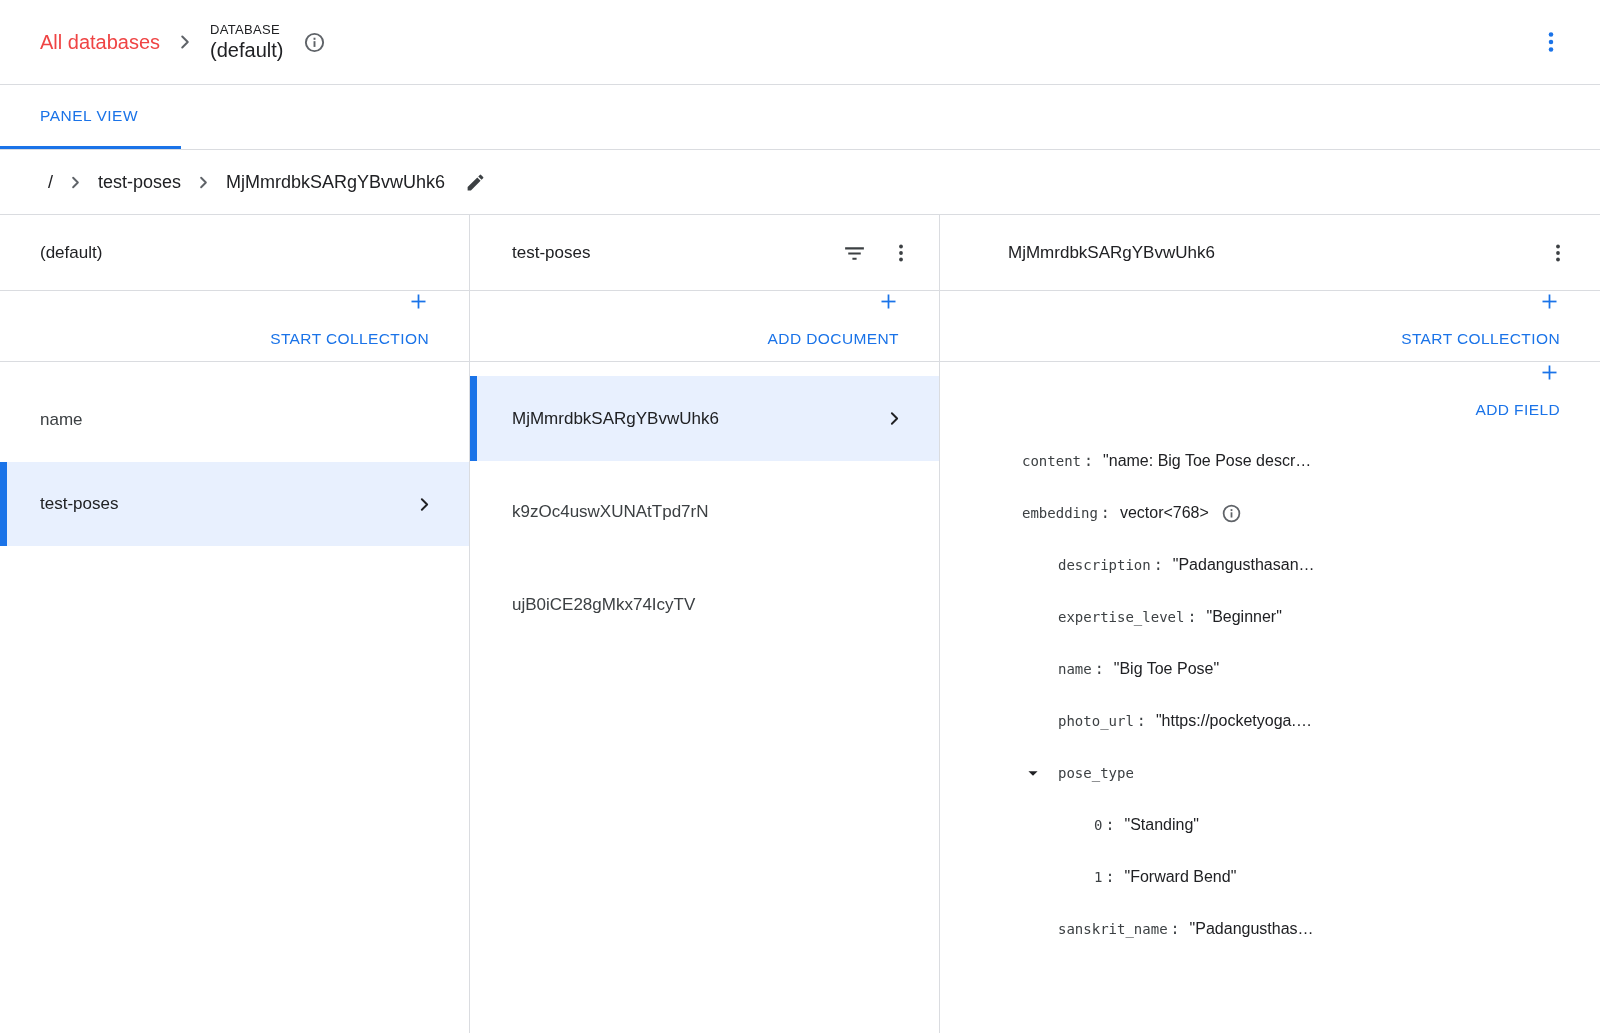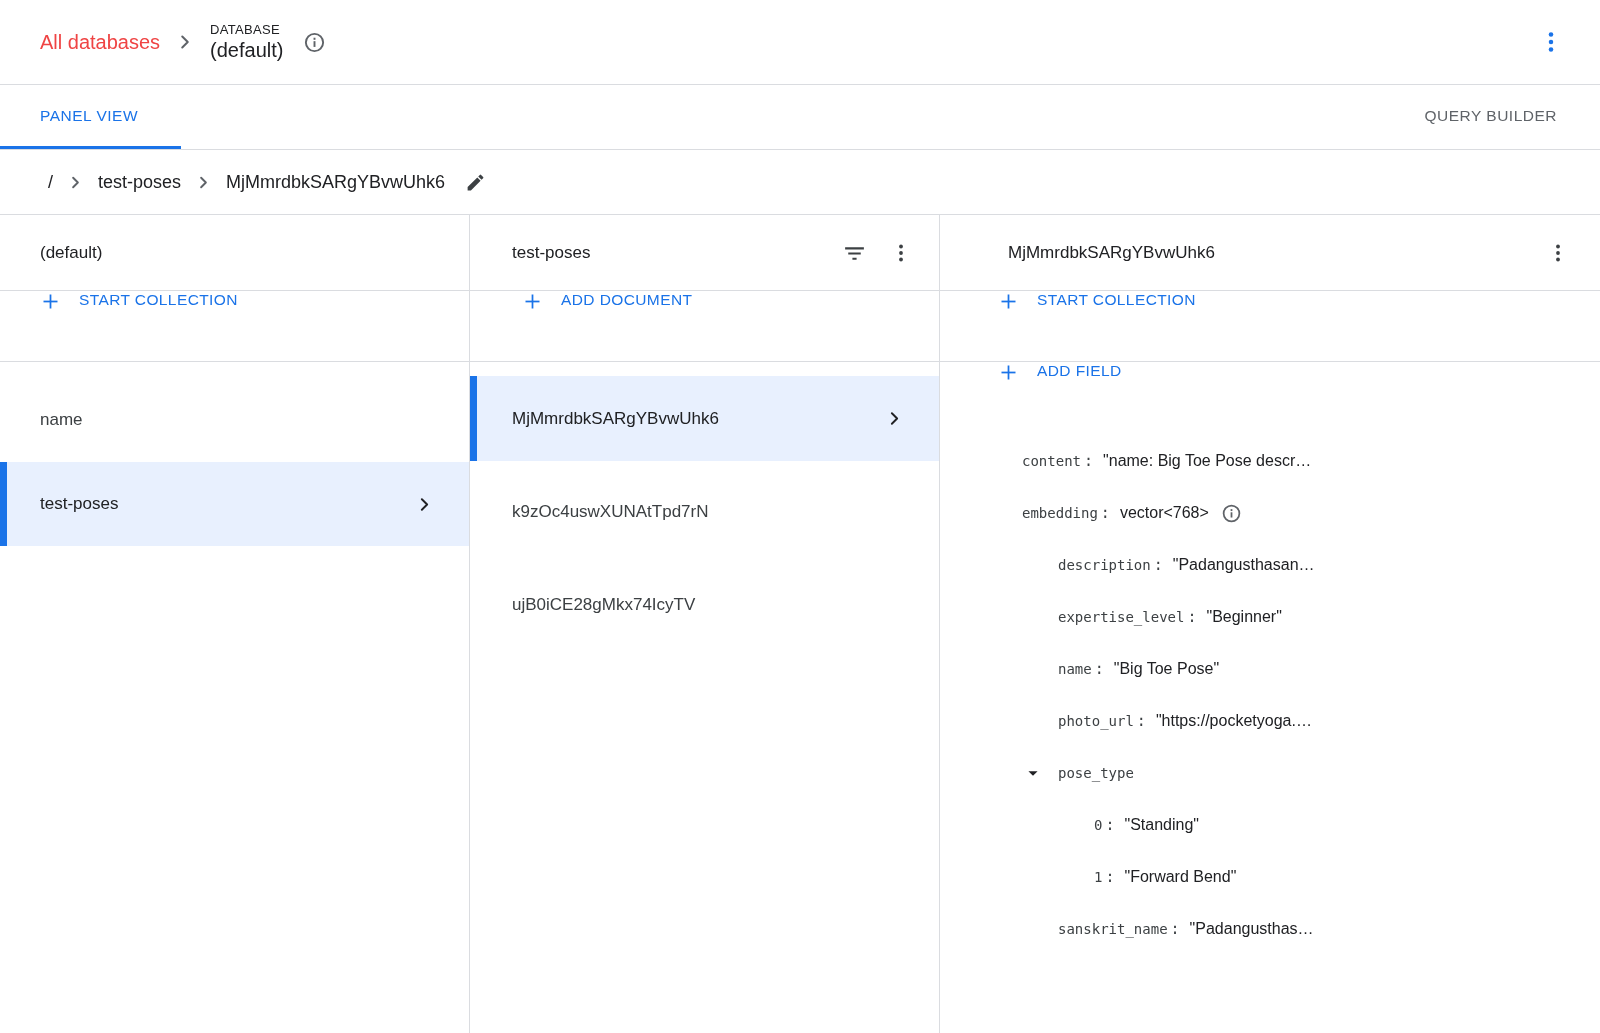--- a/index.html
+++ b/index.html
@@ -20,21 +20,21 @@
   .all-db{font-size:20px;color:#ef4444;cursor:pointer;}
   .crumb-chev{color:var(--text-secondary);margin:0 14px;}
   .db-block{line-height:1.2;}
   .db-label{font-size:13px;color:var(--text-primary);letter-spacing:.3px;}
   .db-name{font-size:20px;color:var(--text-primary);}
   .hdr-info{color:var(--text-secondary);margin-left:20px;cursor:pointer;}
   .hdr-spacer{flex:1;}
   .hdr-dots{color:var(--accent);cursor:pointer;}
 
   
-  .tabs{height:65px;display:flex;border-bottom:1px solid var(--border);justify-content:space-between;}
+  .tabs{height:65px;display:flex;border-bottom:1px solid var(--border);}
   .tab{display:flex;align-items:center;padding:0 43px;font-size:15.5px;font-weight:500;
     letter-spacing:.5px;color:var(--text-secondary);cursor:pointer;border-bottom:3px solid transparent;}
   .tab.first{padding-left:40px;}
   .tab.active{color:var(--accent);border-bottom-color:var(--accent);}
 
   
   .pathbar{height:65px;display:flex;align-items:center;padding:0 40px 0 48px;
     border-bottom:1px solid var(--border);font-size:18px;}
   .path-item{color:var(--text-primary);cursor:pointer;}
   .path-chev{color:var(--text-secondary);margin:0 13px;}
@@ -46,23 +46,23 @@
   .panel.c1{width:470px;border-right:1px solid var(--border);}
   .panel.c2{width:470px;border-right:1px solid var(--border);}
   .panel.c3{flex:1;}
   .panel-header{height:76px;display:flex;align-items:center;border-bottom:1px solid var(--border);
     padding:0 26px 0 40px;font-size:17px;color:var(--text-primary);}
   .panel.c2 .panel-header{padding-left:42px;}
   .panel.c3 .panel-header{padding-left:68px;padding-right:30px;}
   .ph-title{flex:1;white-space:nowrap;overflow:hidden;text-overflow:ellipsis;}
   .ph-icon{color:#3c4043;cursor:pointer;margin-left:22px;}
 
-  .action-row{height:71px;display:flex;align-items:flex-start;gap:18px;padding:0 40px;
+  .action-row{height:71px;display:flex;align-items:flex-end;gap:18px;padding:0 40px;
     color:var(--accent);font-size:15.5px;font-weight:500;letter-spacing:.4px;
-    border-bottom:1px solid var(--border);cursor:pointer;white-space:nowrap;}
+    border-bottom:1px solid var(--border);cursor:pointer;white-space:nowrap;flex-direction:column;}
   .panel.c2 .action-row{padding-left:52px;}
   .panel.c3 .action-row{padding-left:58px;}
   .action-row.no-border{border-bottom:none;}
   .plus{color:var(--accent);}
 
   .list{padding-top:16px;}
   .row{height:84px;display:flex;align-items:center;padding:0 34px 0 40px;font-size:17px;
     color:#3c4043;position:relative;cursor:pointer;}
   .panel.c2 .list{padding-top:14px;}
   .panel.c2 .row{height:85px;margin-bottom:8px;padding-left:42px;}
@@ -113,23 +113,20 @@
           <circle cx="12" cy="12" r="2.1"></circle>
           <circle cx="12" cy="19" r="2.1"></circle>
         </svg>
     </span>
   </header>
 
   <nav class="tabs">
     <div class="tab first active">
       <span>PANEL VIEW</span>
     </div>
-    <div class="tab">
-      <span>QUERY BUILDER</span>
-    </div>
   </nav>
 
   <div class="pathbar">
     <span class="path-item">/</span>
     <span class="path-chev">
       <svg width="19" height="19" viewBox="0 0 24 24">
           <path d="M9 6l6 6-6 6" fill="none" stroke="currentColor" stroke-width="2.4" stroke-linecap="round" stroke-linejoin="round"></path>
         </svg>
     </span>
     <span class="path-item">test-poses</span>

